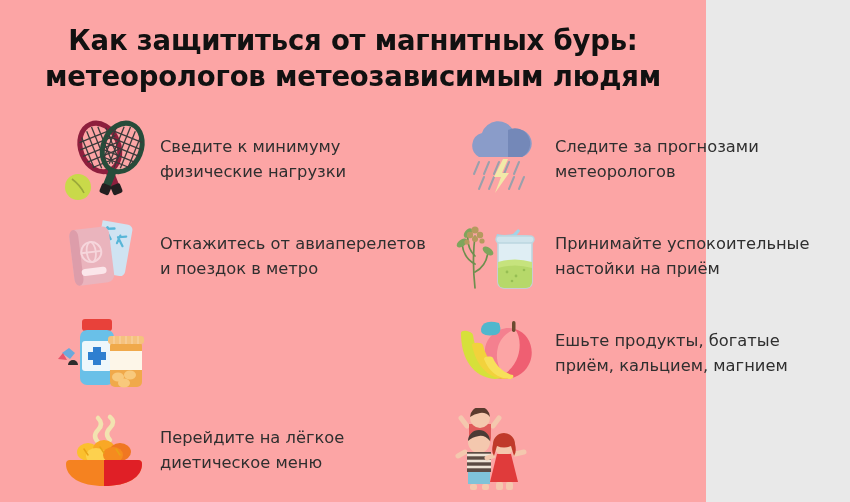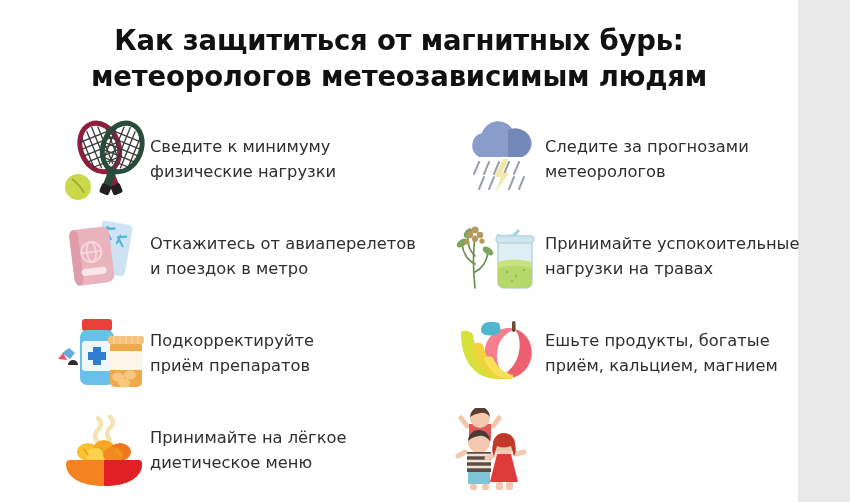--- a/index.html
+++ b/index.html
@@ -9,23 +9,23 @@
   }
   body {
     width: 850px;
     height: 502px;
     background: #e9e9e9;
     font-family: "Liberation Sans", "DejaVu Sans", sans-serif;
     overflow: hidden;
   }
   .poster {
     position: relative;
-    width: 798px;
+    width: 706px;
     height: 502px;
-    background: #ffffff;
+    background: #fca5a5;
     box-sizing: border-box;
   }
 
   
   .title-block {
     padding-top: 22px;
     text-align: center;
   }
   .title-line {
     font-family: "DejaVu Sans", "Liberation Sans", sans-serif;
@@ -43,20 +43,21 @@
     display: grid;
     grid-template-columns: 395px 395px;
     grid-template-rows: repeat(4, 97px);
     column-gap: 0px;
     padding-left: 58px;
     box-sizing: border-box;
   }
   .tip {
     display: flex;
     align-items: center;
+    gap: 10px;
   }
   .tip-icon {
     width: 92px;
     height: 84px;
     flex: 0 0 92px;
     display: flex;
     align-items: center;
     justify-content: center;
   }
   .tip-icon svg { display: block; }
@@ -199,21 +200,21 @@
           <path d="M45 48 q17 -5 34 0 v6 q-17 -5 -34 0 z" fill="#c6e37d"></path>
           <g fill="#8fb84e" opacity="0.8">
             <circle cx="54" cy="58" r="1.4"></circle>
               <circle cx="63" cy="62" r="1.4"></circle>
             <circle cx="71" cy="56" r="1.3"></circle>
               <circle cx="59" cy="67" r="1.3"></circle>
           </g>
         </svg>
       </span>
       <span class="tip-text">Принимайте успокоительные
-нагрузки на травах</span>
+настойки на приём</span>
     </div>
 
     <div class="tip">
       <span class="tip-icon">
         <svg width="92" height="84" viewBox="0 0 92 84">
           <path d="M4 42 l7 -5 l6 5 l-5 6 z" fill="#6aa9dc"></path>
           <path d="M10 54 a5 5 0 0 1 10 0 z" fill="#2c2c2c"></path>
           <path d="M0 48 l5 -6 l4 7 z" fill="#e8556b"></path>
           <rect x="24" y="8" width="30" height="12" rx="3" fill="#e8413a"></rect>
           <rect x="22" y="19" width="34" height="55" rx="7" fill="#69c0e8"></rect>
@@ -229,22 +230,20 @@
             <line x1="80" y1="25" x2="80" y2="33"></line>
           </g>
           <rect x="52" y="40" width="32" height="19" fill="#fdf6e8"></rect>
           <g fill="#f8c97c">
             <ellipse cx="60" cy="66" rx="6" ry="4.5"></ellipse>
               <ellipse cx="72" cy="64" rx="6" ry="4.5"></ellipse>
             <ellipse cx="66" cy="72" rx="6" ry="4.5"></ellipse>
           </g>
         </svg>
       </span>
-      <span class="tip-text">Подкорректируйте
-приём препаратов</span>
     </div>
 
     <div class="tip">
       <span class="tip-icon">
         <svg width="92" height="84" viewBox="0 0 92 84">
           <path d="M62 18 c14 4 20 20 15 33 c-5 13 -20 20 -33 16 c10 -4 18 -12 21 -22 c3 -10 2 -20 -3 -27 z" fill="#ef5f72"></path>
           <path d="M62 18 c-14 -4 -28 6 -30 20 c-2 14 8 28 22 29 c-9 -8 -12 -20 -9 -31 c2 -8 9 -15 17 -18 z" fill="#f4808f"></path>
           <rect x="59" y="10" width="3.5" height="11" rx="1.7" fill="#6b4a2f"></rect>
           <path d="M46 12 q-16 -4 -18 6 q-1 8 14 6 q8 -2 4 -12 z" fill="#4fb7cd"></path>
           <path d="M8 22 c0 26 12 44 34 46 c6 0 9 -3 8 -6 c-16 -3 -27 -17 -30 -38 c-1 -4 -12 -6 -12 -2 z" fill="#d6e03a"></path>
@@ -270,21 +269,21 @@
           <ellipse cx="55" cy="47" rx="10" ry="8" fill="#f58b1f"></ellipse>
           <g stroke="#e8a317" stroke-width="1.5" stroke-linecap="round">
             <line x1="26" y1="41" x2="30" y2="47"></line>
               <line x1="42" y1="39" x2="46" y2="45"></line>
             <line x1="58" y1="41" x2="62" y2="47"></line>
           </g>
           <path d="M12 52 h68 a4 4 0 0 1 4 4 c0 13 -14 22 -38 22 s-38 -9 -38 -22 a4 4 0 0 1 4 -4 z" fill="#f58220"></path>
           <path d="M46 52 h34 a4 4 0 0 1 4 4 c0 13 -14 22 -38 22 z" fill="#e01f26"></path>
         </svg>
       </span>
-      <span class="tip-text">Принимайте на лёгкое
+      <span class="tip-text">Перейдите на лёгкое
 диетическое меню</span>
     </div>
 
     <div class="tip">
       <span class="tip-icon">
         <svg width="92" height="84" viewBox="0 0 92 84">
 
           <path d="M14 18 l-6 -8" stroke="#f4c8ae" stroke-width="5" stroke-linecap="round"></path>
           <path d="M40 18 l6 -8" stroke="#f4c8ae" stroke-width="5" stroke-linecap="round"></path>
           <path d="M16 16 h22 v14 a8 8 0 0 1 -8 8 h-6 a8 8 0 0 1 -8 -8 z" fill="#e05a5a"></path>

